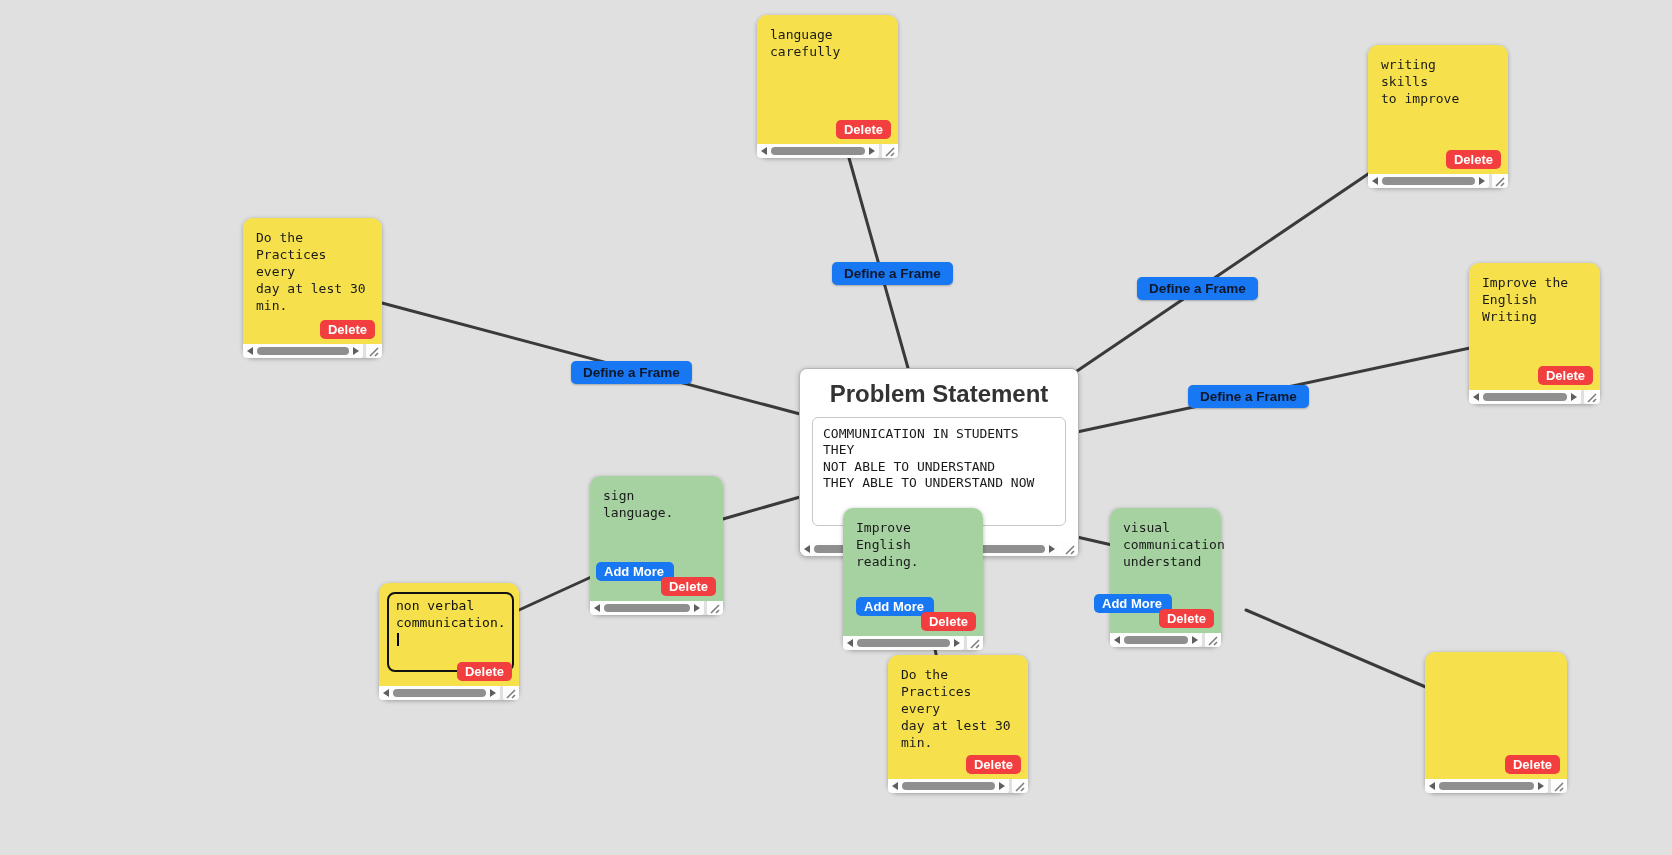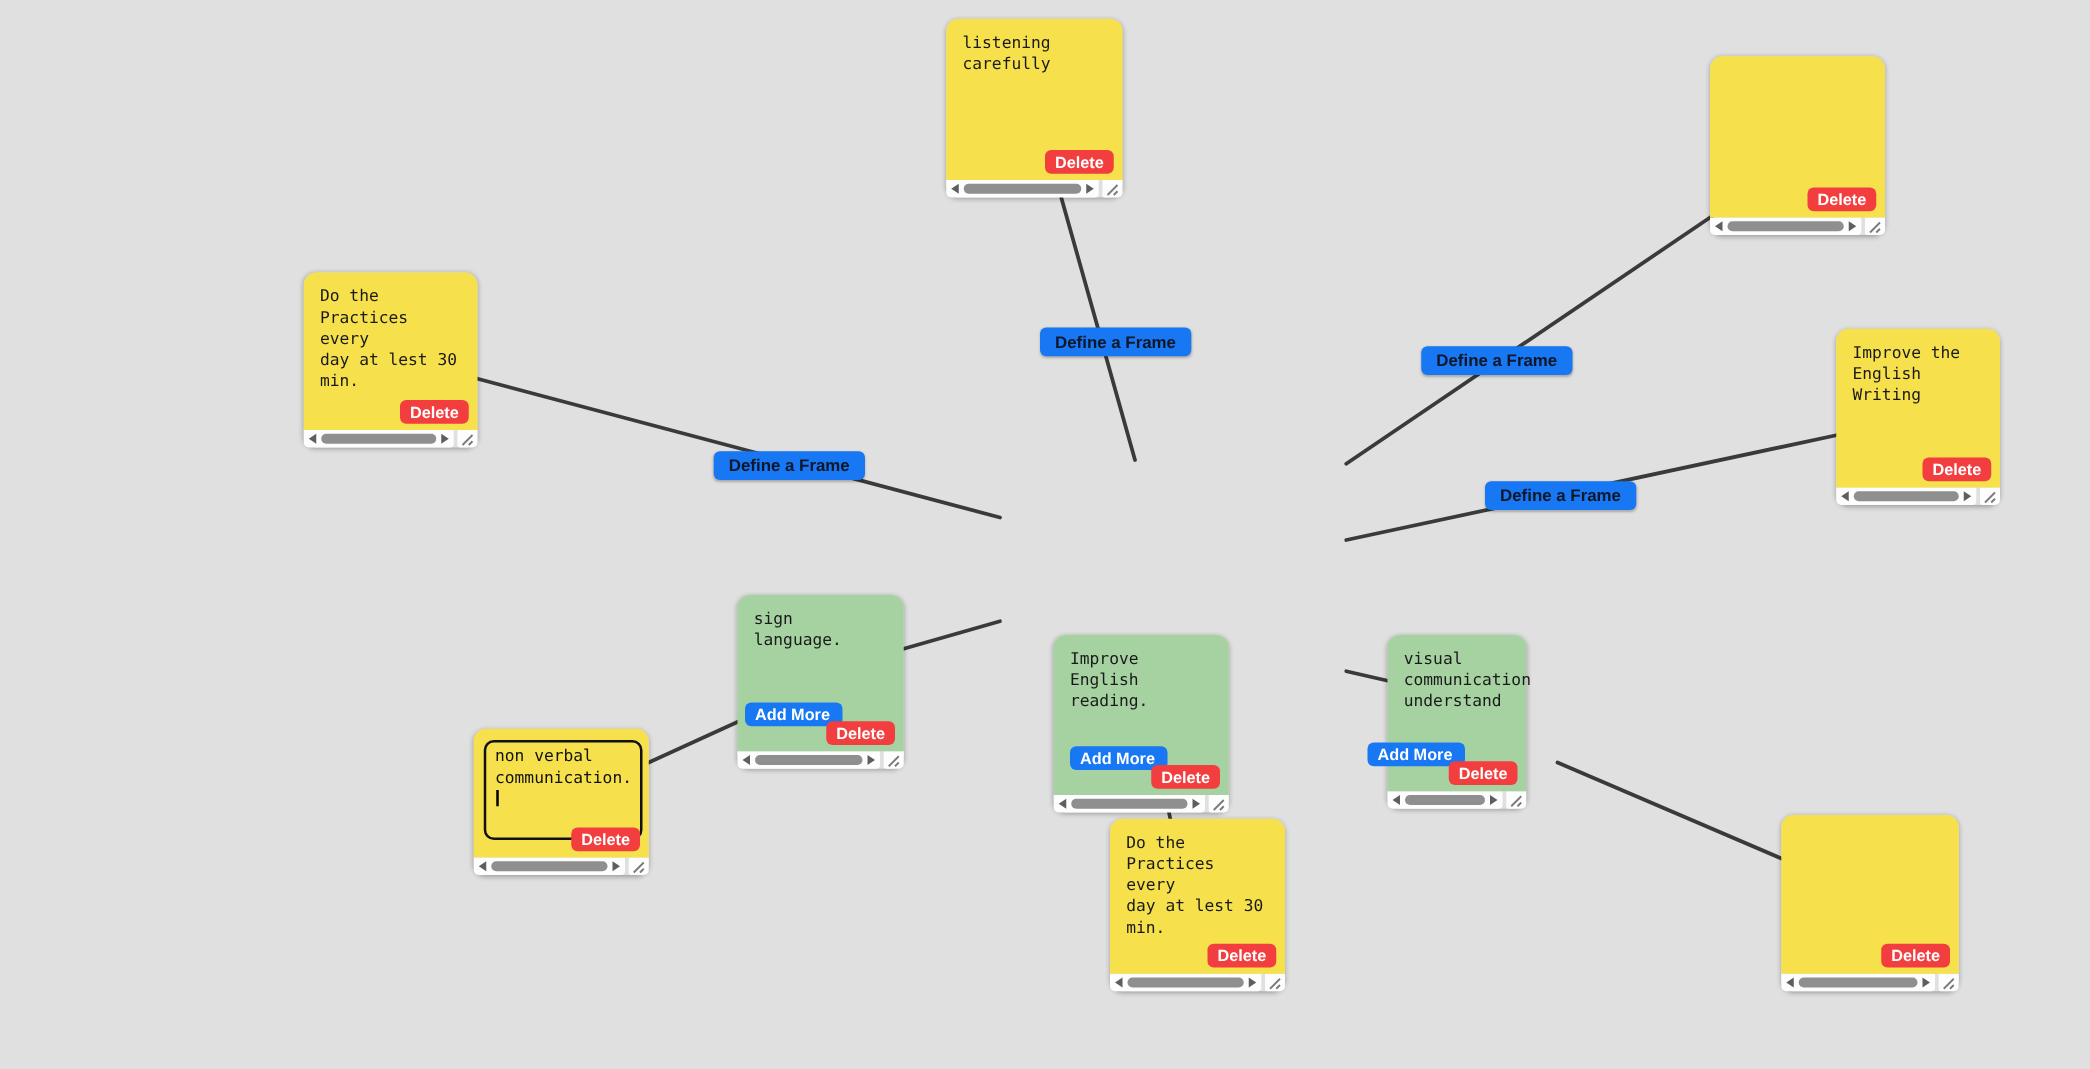--- a/index.html
+++ b/index.html
@@ -64,24 +64,44 @@
     <line x1="1077" y1="537" x2="1112" y2="545"></line>
     <line x1="1246" y1="610" x2="1428" y2="688"></line>
     <line x1="934" y1="644" x2="937" y2="659"></line>
   </svg>
 
   <button class="frame-btn" style="left:832px;top:262px">Define a Frame</button>
   <button class="frame-btn" style="left:1137px;top:277px">Define a Frame</button>
   <button class="frame-btn" style="left:571px;top:361px">Define a Frame</button>
   <button class="frame-btn" style="left:1188px;top:385px">Define a Frame</button>
 
+  <div class="card" style="left:799px;top:368px;width:278px;height:187px">
+    <div class="card-title">Problem Statement</div>
+    <div class="card-text">COMMUNICATION IN STUDENTS THEY
+NOT ABLE TO UNDERSTAND
+THEY ABLE TO UNDERSTAND NOW</div>
+    <div class="note-footer">
+        <div class="scrollbar">
+          <span class="arr left"></span>
+          <span class="track">
+            <span class="thumb"></span>
+          </span>
+          <span class="arr right"></span>
+        </div>
+        <div class="grip">
+          <svg viewBox="0 0 14 14">
+            <path d="M12 4 L4 12 M12 9 L9 12"></path>
+          </svg>
+        </div>
+      </div>
+  </div>
 
   <div class="note yellow" style="left:757px;top:15px;width:141px;height:143px">
     <div class="note-body">
-      <div class="note-text">listening
+      <div class="note-text">language
 carefully</div>
       <div class="note-actions">
         <button class="btn red">Delete</button>
       </div>
     </div>
     <div class="note-footer">
         <div class="scrollbar">
           <span class="arr left"></span>
           <span class="track">
             <span class="thumb"></span>
@@ -91,20 +111,22 @@
         <div class="grip">
           <svg viewBox="0 0 14 14">
             <path d="M12 4 L4 12 M12 9 L9 12"></path>
           </svg>
         </div>
       </div>
   </div>
 
   <div class="note yellow" style="left:1368px;top:45px;width:140px;height:143px">
     <div class="note-body">
+      <div class="note-text">writing  skills
+to improve</div>
       <div class="note-actions">
         <button class="btn red">Delete</button>
       </div>
     </div>
     <div class="note-footer">
         <div class="scrollbar">
           <span class="arr left"></span>
           <span class="track">
             <span class="thumb"></span>
           </span>

